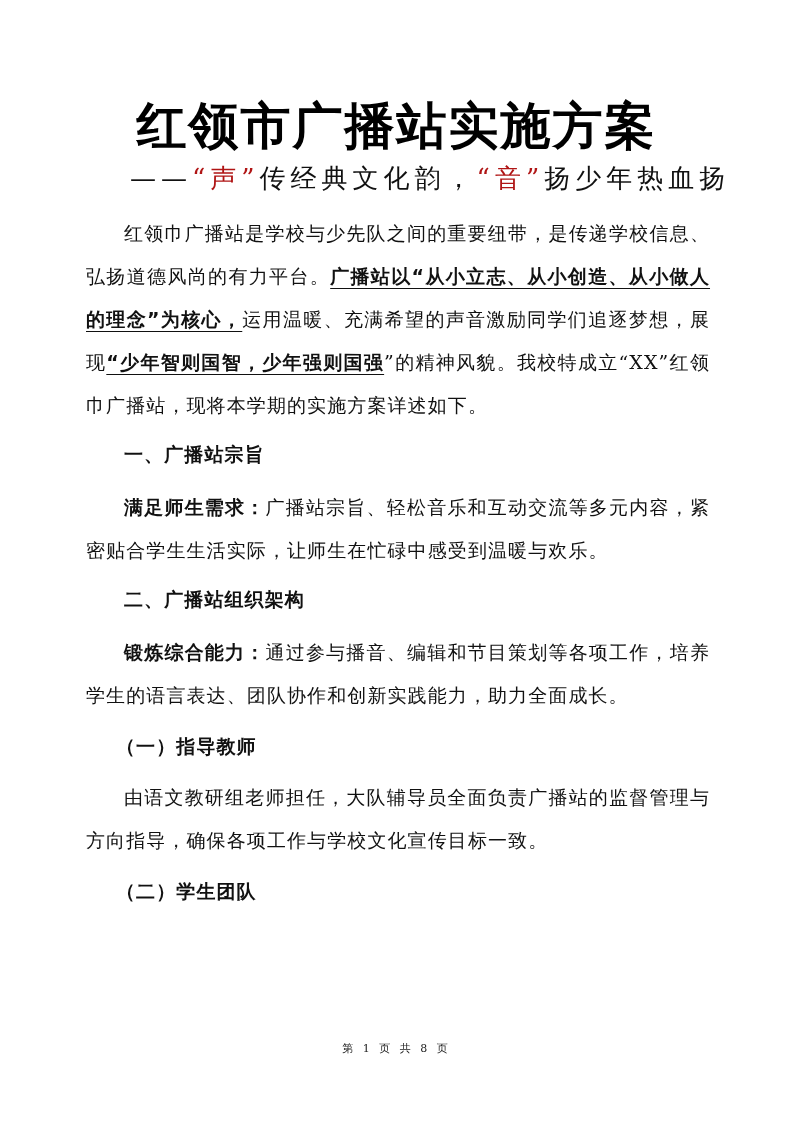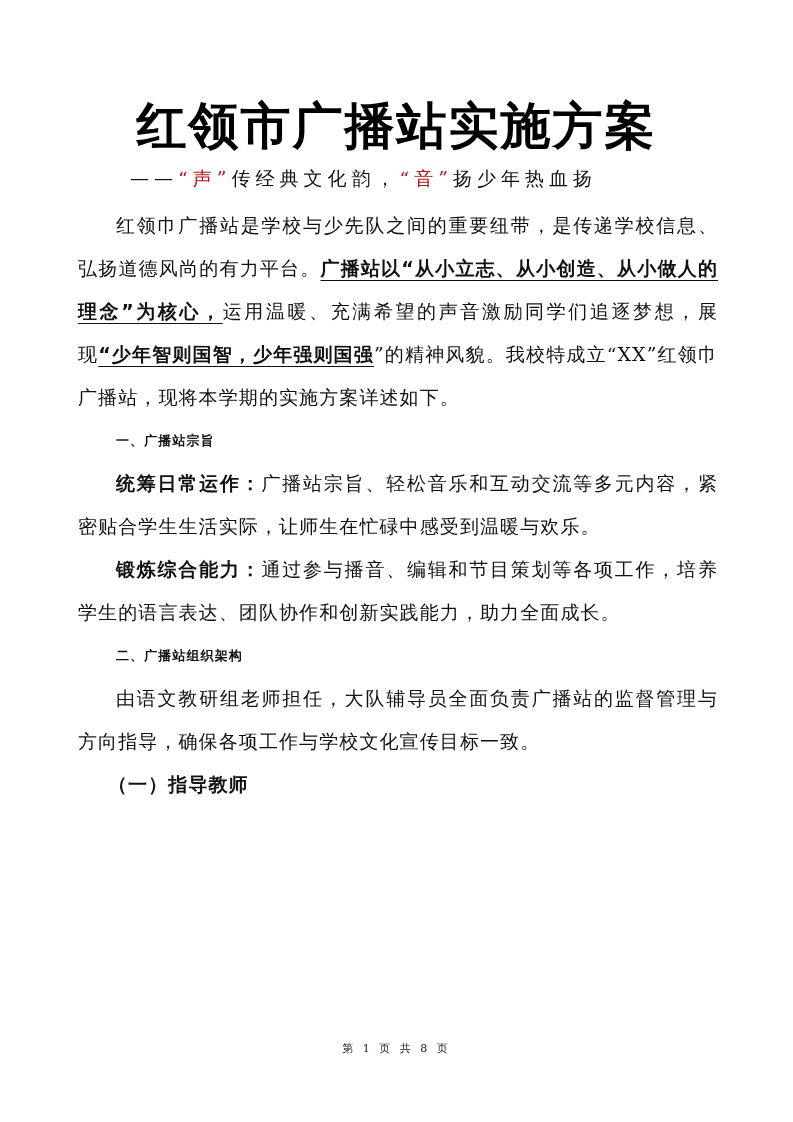--- a/index.html
+++ b/index.html
@@ -2,32 +2,32 @@
 <html><head>
 <meta charset="utf-8">
 <style>
   html, body { margin: 0; padding: 0; background: #ffffff; }
   body { width: 793px; height: 1122px; position: relative; overflow: hidden;
          font-family: "DejaVu Serif", "Liberation Serif", serif; color: #111; }
   .page { position: absolute; left: 0; top: 0; width: 793px; height: 1122px; }
   .title { position: absolute; left: 0; width: 793px; top: 96px; text-align: center;
            font-family: "DejaVu Sans", "Liberation Sans", sans-serif; font-weight: bold;
            font-size: 50px; letter-spacing: 2px; color: #000; line-height: 60px; }
-  .subtitle { position: absolute; left: 130px; top: 163px; font-size: 19px; line-height: 30px;
+  .subtitle { position: absolute; left: 130px; top: 163px; font-size: 26px; line-height: 30px;
               letter-spacing: 5px; color: #111; white-space: nowrap; }
   .red { color: #b01515; }
   .body-text { position: absolute; left: 78px; width: 640px; font-size: 19px;
                line-height: 43px; text-align: justify; letter-spacing: 1.1px; }
-  .p { margin: 0; }
+  .p { margin: 8px; }
   .indent { text-indent: 38px; }
   .u { text-decoration: underline; text-underline-offset: 5px; font-weight: bold;
        font-family: "DejaVu Sans", "Liberation Sans", sans-serif; }
   .b { font-weight: bold; }
-  .h1 { font-family: Liberation Sans, sans-serif; font-weight: bold;
-        font-size: 13px; padding-left: 38px; }
+  .h1 { font-family: Liberation Mono, monospace; font-weight: bold;
+        font-size: 19px; padding-left: 38px; }
   .h2 { font-family: "DejaVu Sans", "Liberation Sans", sans-serif; font-weight: bold;
         font-size: 19px; padding-left: 30px; }
   .bullet-dot { font-weight: bold; padding-left: 30px; }
   .footer { position: absolute; left: 0; width: 793px; top: 1041px; text-align: center;
             font-size: 11px; letter-spacing: 3px; color: #222; }
 </style>
 </head>
 <body>
 
 <div class="page">
@@ -37,22 +37,23 @@
   <div class="subtitle">
     <span>——</span><span class="red">“</span><span class="red">声</span><span class="red">”</span><span>传经典文化韵，</span><span class="red">“</span><span class="red">音</span><span class="red">”</span><span>扬少年热血扬</span>
   </div>
 
   <div class="body-text" style="top:204px;">
 
     <p class="p indent"><span>红领巾广播站是学校与少先队之间的重要纽带，是传递学校信息、弘扬道德风尚的有力平台。</span><span class="u">广播站以“从小立志、从小创造、从小做人的理念”为核心，</span><span>运用温暖、充满希望的声音激励同学们追逐梦想，展现</span><span class="u">“少年智则国智，少年强则国强</span><span>”的精神风貌。我校特成立“XX”红领巾广播站，现将本学期的实施方案详述如下。</span></p>
 
     <p class="p h1">一、广播站宗旨</p>
 
-    <p class="p indent"><span class="b">统筹日常运作：</span><span>广播站宗旨、轻松音乐和互动交流等多元内容，紧密贴合学生生活实际，让师生在忙碌中感受到温暖与欢乐。</span></p>
+    <p class="p indent"><span class="b">满足师生需求：</span><span>广播站宗旨、轻松音乐和互动交流等多元内容，紧密贴合学生生活实际，让师生在忙碌中感受到温暖与欢乐。</span></p>
+    <p class="p h1">二、广播站组织架构</p>
+
     <p class="p indent"><span class="b">锻炼综合能力：</span><span>通过参与播音、编辑和节目策划等各项工作，培养学生的语言表达、团队协作和创新实践能力，助力全面成长。</span></p>
-
-    <p class="p h1">二、广播站组织架构</p>
+    <p class="p h2">（一）指导教师</p>
     <p class="p indent">由语文教研组老师担任，大队辅导员全面负责广播站的监督管理与方向指导，确保各项工作与学校文化宣传目标一致。</p>
-    <p class="p h2">（一）指导教师</p>
+    <p class="p h2">（二）学生团队</p>
   </div>
 
   <div class="footer">第 1 页 共 8 页</div>
 </div>
 
 </body></html>

